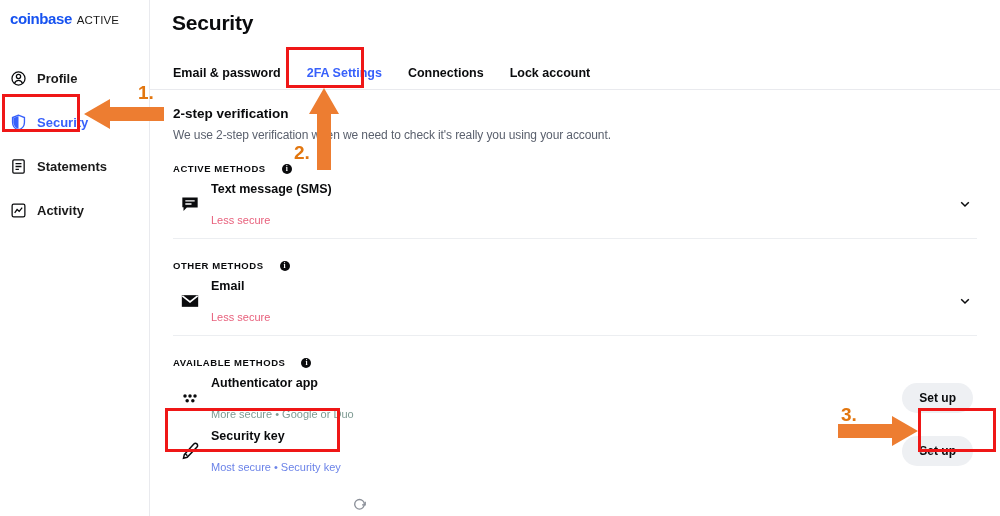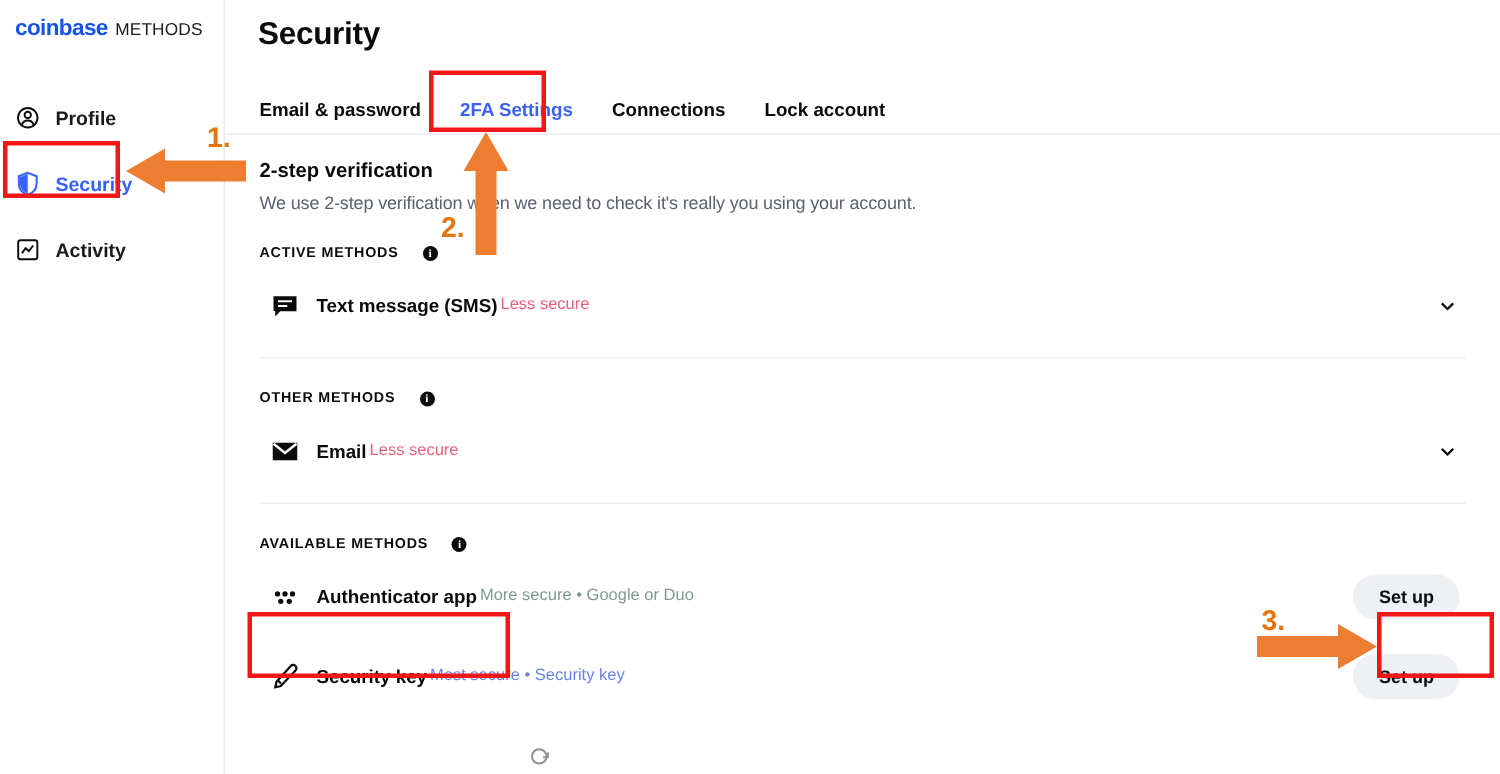--- a/index.html
+++ b/index.html
@@ -78,21 +78,21 @@
   }
 
   .method-row {
     display: flex; align-items: center;
     height: 47px; margin-top: 6px; position: relative;
   }
   .method-ico {
     width: 20px; height: 20px; flex: 0 0 20px;
     margin-left: 7px; margin-right: 11px; display: block;
   }
-  .method-text { display: flex; flex-direction: row; gap: 2px; }
+  .method-text { display: flex; flex-direction: column; gap: 18px; }
   .method-name { font-size: 12.5px; font-weight: 700; color: #0a0b0d; }
   .method-sub { font-size: 11px; color: #5b616e; }
   .sub-less { color: #e8607c; }
   .sub-more { color: #7d9a92; }
   .sub-most { color: #6b83e8; }
   .chev {
     position: absolute; right: 5px; top: 50%; transform: translateY(-50%);
     width: 14px; height: 14px; display: block; cursor: pointer;
   }
   .divider { height: 1px; background: #eceef1; margin-top: 11px; }
@@ -120,21 +120,21 @@
   .cursor-ico { position: absolute; width: 18px; height: 18px; }
 </style>
 </head>
 <body>
 
 <div id="app">
 
   <div class="sidebar">
     <div class="brand">
       <span class="brand-coinbase">coinbase</span>
-      <span class="brand-account">METHODS</span>
+      <span class="brand-account">ACTIVE</span>
     </div>
 
     <div class="nav">
 
       <div class="nav-item">
         <span class="nav-ico">
           <svg width="17" height="17" viewBox="0 0 24 24" fill="none" stroke="#0a0b0d" stroke-width="1.8">
             <circle cx="12" cy="12" r="9.2"></circle>
               <circle cx="12" cy="9.3" r="3"></circle>
             <path d="M6.3 19c1-3 3.2-4.4 5.7-4.4S16.7 16 17.7 19"></path>
@@ -146,20 +146,29 @@
       <div class="nav-item active">
         <span class="nav-ico">
           <svg width="17" height="17" viewBox="0 0 24 24">
             <path d="M12 1.7 3.6 5v6.6c0 5.4 3.6 9.3 8.4 10.7 4.8-1.4 8.4-5.3 8.4-10.7V5z" fill="none" stroke="#3861fb" stroke-width="1.9"></path>
             <path d="M12 2.9 4.7 5.8v5.8c0 4.7 3.1 8.2 7.3 9.5z" fill="#3861fb"></path>
           </svg>
         </span>
         <span>Security</span>
       </div>
 
+      <div class="nav-item">
+        <span class="nav-ico">
+          <svg width="17" height="17" viewBox="0 0 24 24" fill="none" stroke="#0a0b0d" stroke-width="1.8">
+            <rect x="4" y="2.6" width="16" height="18.8" rx="1.6"></rect>
+            <path d="M7.8 8h8.4M7.8 12h8.4M7.8 16h4.8"></path>
+          </svg>
+        </span>
+        <span>Statements</span>
+      </div>
 
       <div class="nav-item">
         <span class="nav-ico">
           <svg width="17" height="17" viewBox="0 0 24 24" fill="none" stroke="#0a0b0d" stroke-width="1.8">
             <rect x="3" y="3" width="18" height="18" rx="2.2"></rect>
             <path d="M6.6 15.2 10 10.6l3 2.6 4.2-5.2"></path>
           </svg>
         </span>
         <span>Activity</span>
       </div>

